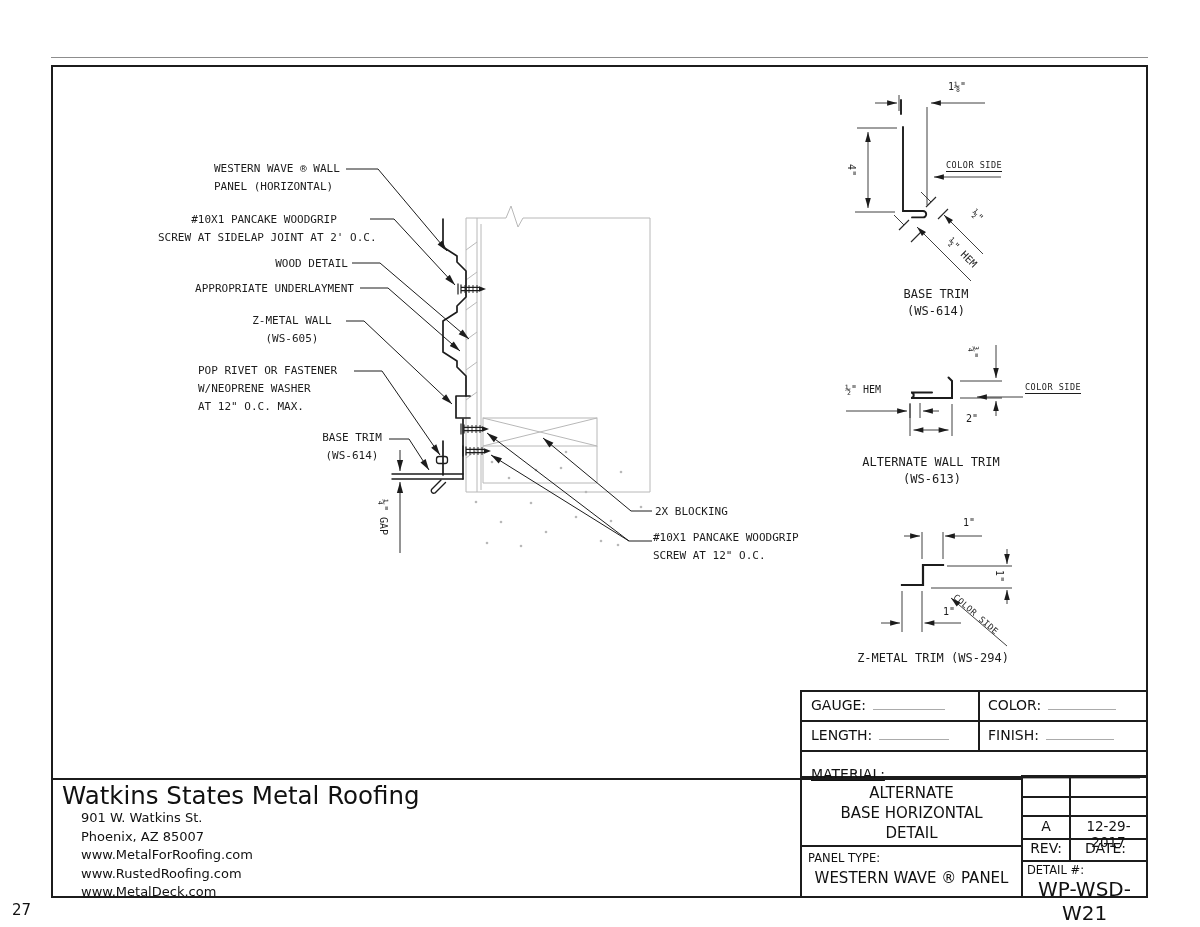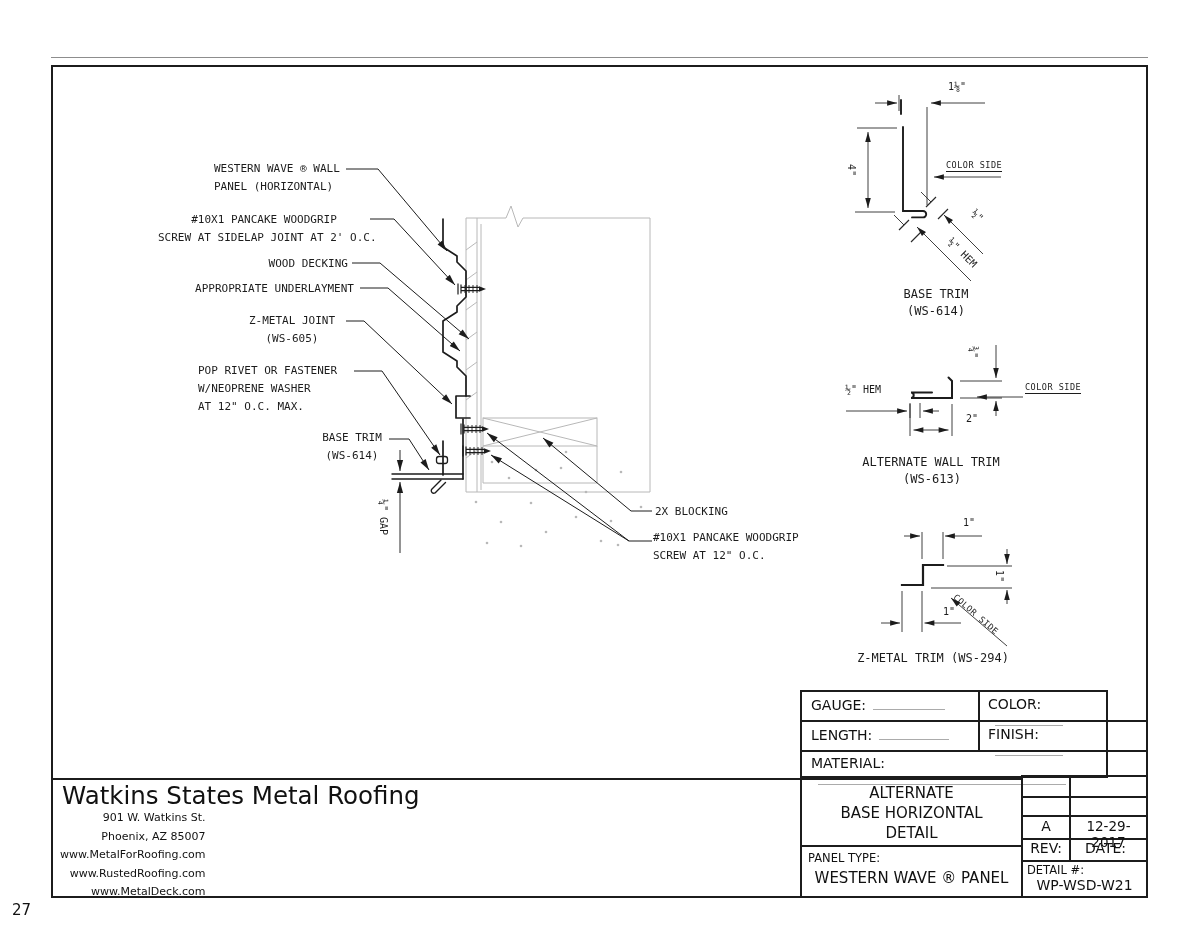--- a/index.html
+++ b/index.html
@@ -166,24 +166,24 @@
   </svg>
 
   <div class="abs cad" style="left:214px;top:160px;">
     <div>WESTERN WAVE ® WALL</div>
     <div>PANEL (HORIZONTAL)</div>
   </div>
   <div class="abs cad calign" style="left:158px;top:211px;width:212px;">
     <div>#10X1 PANCAKE WOODGRIP</div>
     <div>SCREW AT SIDELAP JOINT AT 2' O.C.</div>
   </div>
-  <div class="abs cad ralign" style="left:200px;top:255px;width:148px;">WOOD DECKING</div>
+  <div class="abs cad ralign" style="left:200px;top:255px;width:148px;">WOOD DETAIL</div>
   <div class="abs cad ralign" style="left:190px;top:280px;width:164px;">APPROPRIATE UNDERLAYMENT</div>
   <div class="abs cad calign" style="left:242px;top:312px;width:100px;">
-    <div>Z-METAL JOINT</div>
+    <div>Z-METAL WALL</div>
     <div>(WS-605)</div>
   </div>
   <div class="abs cad" style="left:198px;top:362px;">
     <div>POP RIVET OR FASTENER</div>
     <div>W/NEOPRENE WASHER</div>
     <div>AT 12" O.C. MAX.</div>
   </div>
   <div class="abs cad calign" style="left:317px;top:429px;width:70px;">
     <div>BASE TRIM</div>
     <div>(WS-614)</div>
@@ -209,37 +209,37 @@
   <div class="abs cside" style="left:1025px;top:382px;">COLOR SIDE</div>
   <div class="abs ttl ctr" style="left:931px;top:462px;">ALTERNATE WALL TRIM</div>
   <div class="abs ttl ctr" style="left:932px;top:479px;">(WS-613)</div>
 
   <div class="abs dim ctr" style="left:969px;top:523px;">1"</div>
   <div class="abs dim ctr90" style="left:999px;top:576px;">1"</div>
   <div class="abs dim ctr" style="left:949px;top:612px;">1"</div>
   <div class="abs cside-nl" style="left:958px;top:592px;transform:rotate(41deg);transform-origin:left top;">COLOR SIDE</div>
   <div class="abs ttl ctr" style="left:933px;top:658px;">Z-METAL TRIM (WS-294)</div>
 
-  <div class="box" style="left:800px;top:690px;width:308px;height:88px;">
+  <div class="box" style="left:800px;top:690px;width:348px;height:88px;">
     <div class="line" style="left:0;top:28px;width:344px;height:2px;"></div>
     <div class="line" style="left:0;top:58px;width:344px;height:2px;"></div>
     <div class="line" style="left:176px;top:0;width:2px;height:60px;"></div>
     <div class="abs ui cell-label" style="left:9px;top:4px;">
       <span>GAUGE:</span><span class="blank" style="width:72px;"></span>
     </div>
     <div class="abs ui cell-label" style="left:186px;top:4px;">
       <span>COLOR:</span><span class="blank" style="width:68px;"></span>
     </div>
     <div class="abs ui cell-label" style="left:9px;top:34px;">
       <span>LENGTH:</span><span class="blank" style="width:70px;"></span>
     </div>
     <div class="abs ui cell-label" style="left:186px;top:34px;">
       <span>FINISH:</span><span class="blank" style="width:68px;"></span>
     </div>
-    <div class="abs ui cell-label" style="left:9px;top:63px;">
+    <div class="abs ui cell-label" style="left:9px;top:73px;text-decoration:underline;">
       <span>MATERIAL:</span><span class="blank" style="width:248px;"></span>
     </div>
   </div>
 
   <div class="box" style="left:800px;top:778px;width:223px;height:120px;">
     <div class="line" style="left:0;top:65px;width:219px;height:2px;"></div>
     <div class="abs ui calign" style="left:0;top:3px;width:219px;font-size:15px;line-height:20px;">
       <div>ALTERNATE</div>
       <div>BASE HORIZONTAL</div>
       <div>DETAIL</div>
@@ -252,26 +252,26 @@
     <div class="line" style="left:0;top:19px;width:123px;height:2px;"></div>
     <div class="line" style="left:0;top:38px;width:123px;height:2px;"></div>
     <div class="line" style="left:0;top:61px;width:123px;height:2px;"></div>
     <div class="line" style="left:0;top:83px;width:123px;height:2px;"></div>
     <div class="line" style="left:46px;top:0;width:2px;height:83px;"></div>
     <div class="abs ui calign" style="left:0;top:41px;width:46px;font-size:14px;">A</div>
     <div class="abs ui calign" style="left:48px;top:41px;width:75px;font-size:13.5px;">12-29-2017</div>
     <div class="abs ui calign" style="left:0;top:63px;width:46px;font-size:14px;">REV:</div>
     <div class="abs ui calign" style="left:48px;top:63px;width:69px;font-size:14px;">DATE:</div>
     <div class="abs ui" style="left:4px;top:86px;font-size:11.5px;">DETAIL #:</div>
-    <div class="abs ui calign" style="left:0;top:100px;width:123px;font-size:14px;">WP-WSD-W21</div>
+    <div class="abs ui calign" style="left:0;top:100px;width:123px;font-size:20px;">WP-WSD-W21</div>
   </div>
 
   <div class="abs" style="left:51px;top:778px;width:749px;height:120px;border-top:2px solid #1c1c1c;">
     <div class="abs ui" style="left:11px;top:1px;font-size:24.5px;">Watkins States Metal Roofing</div>
-    <div class="abs ui" style="left:9px;top:29px;font-size:11px;line-height:18.6px;text-align:right;">
+    <div class="abs ui" style="left:30px;top:29px;font-size:13px;line-height:18.6px;">
       <div>901 W. Watkins St.</div>
       <div>Phoenix, AZ 85007</div>
       <div>www.MetalForRoofing.com</div>
       <div>www.RustedRoofing.com</div>
       <div>www.MetalDeck.com</div>
     </div>
   </div>
 
   <div class="abs ui" style="left:12px;top:901px;font-size:15px;">27</div>
 

